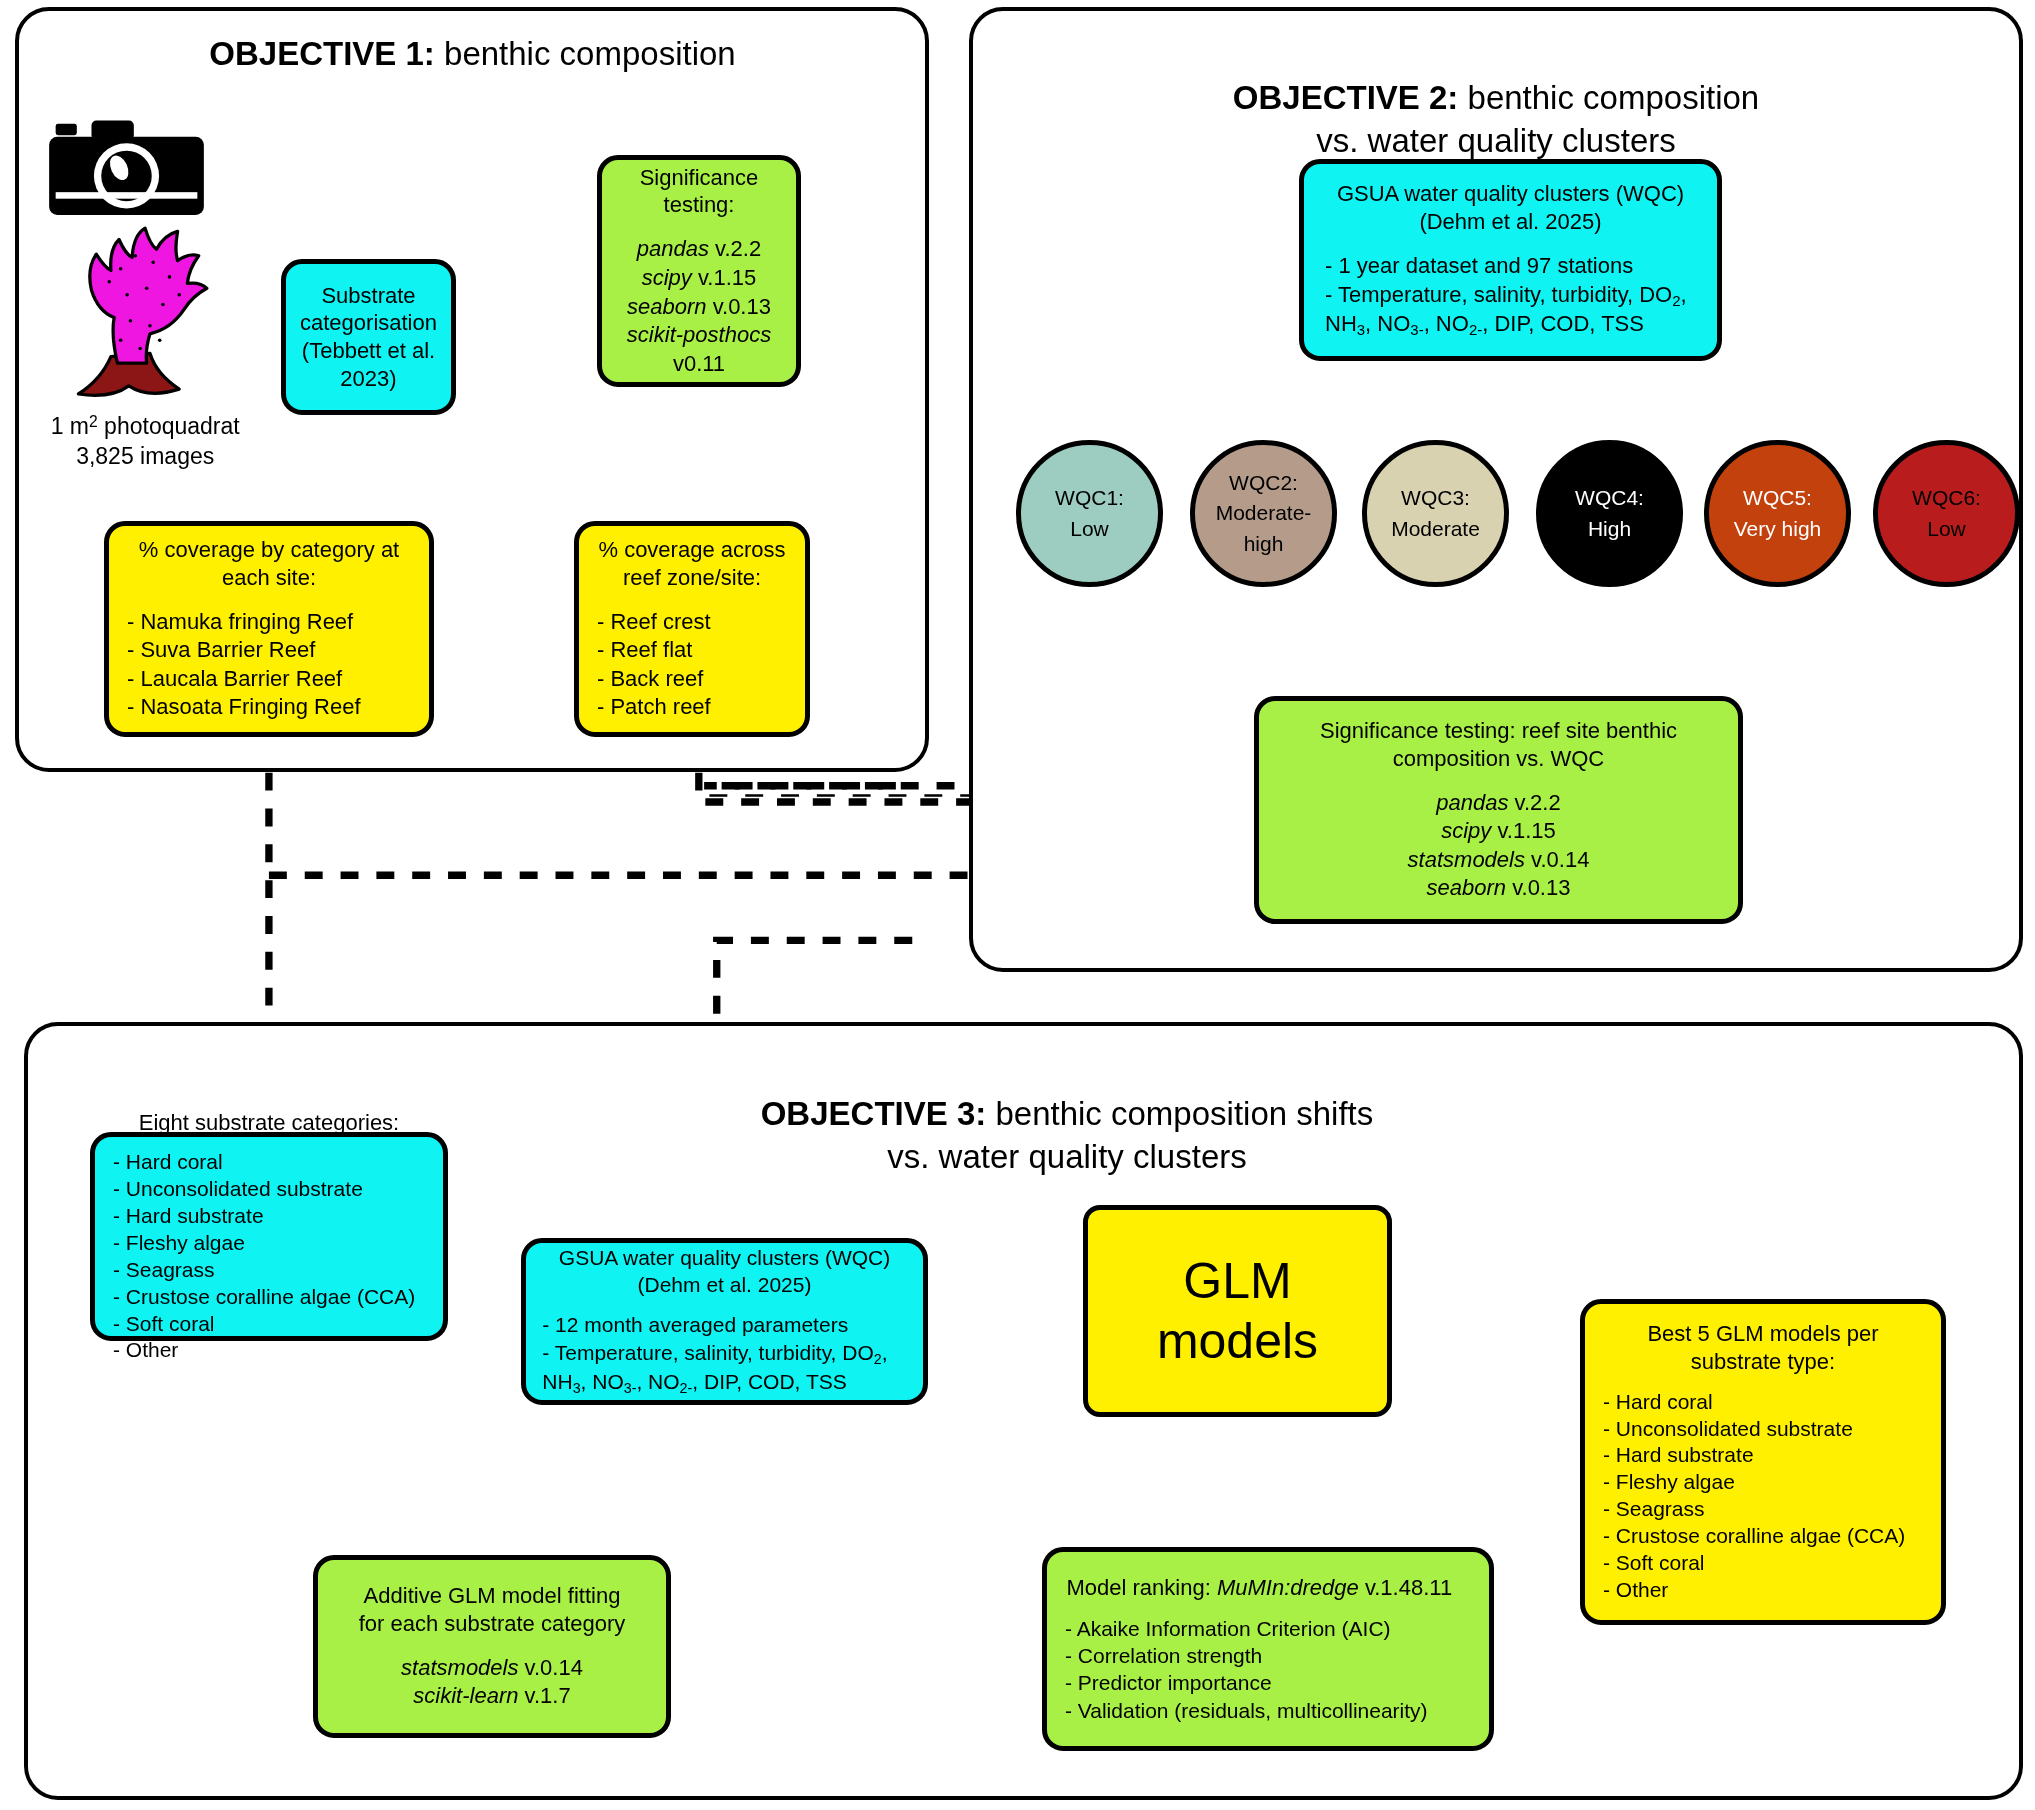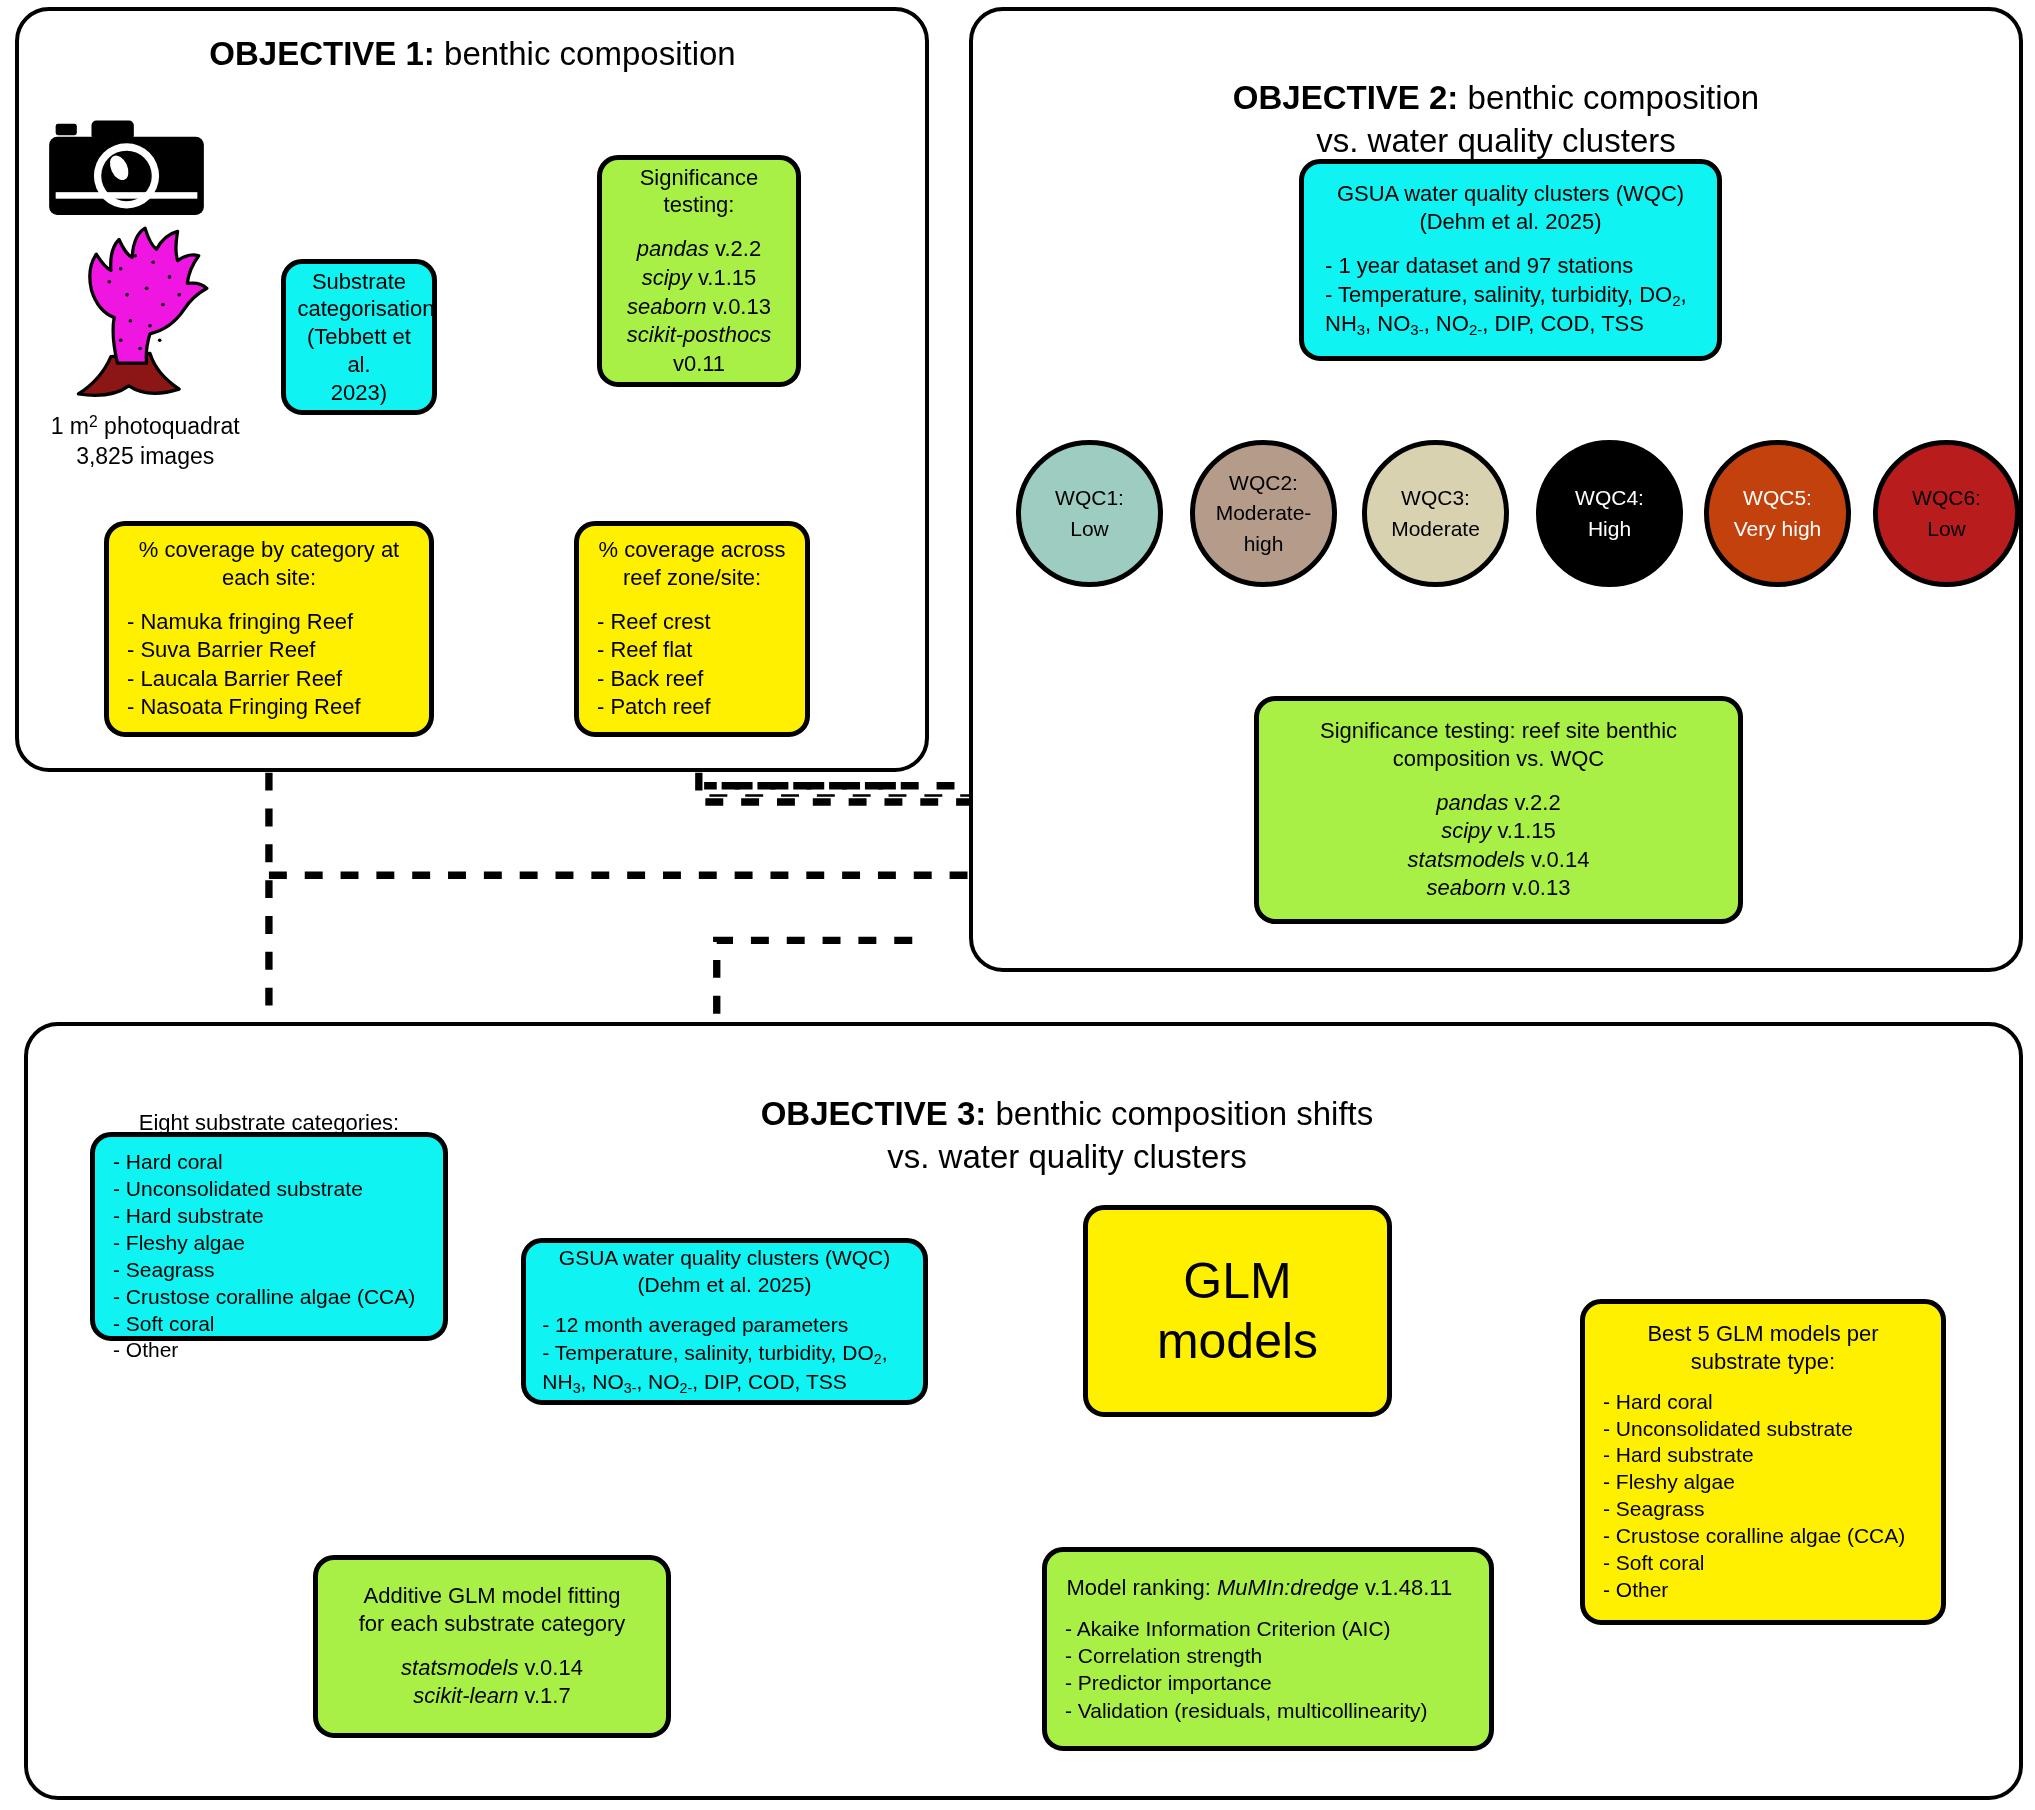--- a/index.html
+++ b/index.html
@@ -160,21 +160,21 @@
       </g>
     </svg>
   </div>
 
   <div class="cap" style="left:14.7px;top:411px;width:261px;">
     <div>1 m<sup>2</sup> photoquadrat</div>
     <div><b>3,825</b><span> images</span></div>
   </div>
 
 
-  <div class="node cyan" style="left:281px;top:259px;width:156px;height:156px;">
+  <div class="node cyan" style="left:281px;top:259px;width:175px;height:156px;">
     <div class="hdr" style="white-space:pre-line;">Substrate
 categorisation
 (Tebbett et al.
 2023)</div>
   </div>
 
   <div class="node green" style="left:597px;top:155px;width:204px;height:232px;">
     <div class="hdr" style="white-space:pre-line;">Significance
 testing:</div>
     <div class="libs">
@@ -295,21 +295,21 @@
   <div class="node cyan" style="left:521px;top:1238px;width:407px;height:167px;">
     <div class="hdr" style="white-space:pre-line;font-size:21px;">GSUA water quality clusters (WQC)
 (Dehm et al. 2025)</div>
     <div class="body" style="margin-top:13px;font-size:21px;padding:0 16.3px;">
       <div class="li">- 12 month averaged parameters</div>
       <div class="li"><span>- Temperature, salinity, turbidity, DO</span><sub>2</sub>,</div>
       <div class="li">NH<sub>3</sub>, NO<sub>3-</sub>, NO<sub>2-</sub>, DIP, COD, TSS</div>
     </div>
   </div>
 
-  <div class="node yellow glm" style="left:1083px;top:1205px;width:309px;height:212px;">
+  <div class="node yellow glm" style="left:1083px;top:1205px;width:309px;height:212px;border-radius:17px;">
     <div class="hdr" style="white-space:pre-line;">GLM
 models</div>
   </div>
 
   <div class="node green" style="left:313px;top:1555px;width:358px;height:183px;">
     <div class="hdr" style="white-space:pre-line;">Additive GLM model fitting
 for each substrate category</div>
     <div class="libs">
       <div><i>statsmodels</i><span> v.0.14</span></div>
       <div><i>scikit-learn</i><span> v.1.7</span></div>

